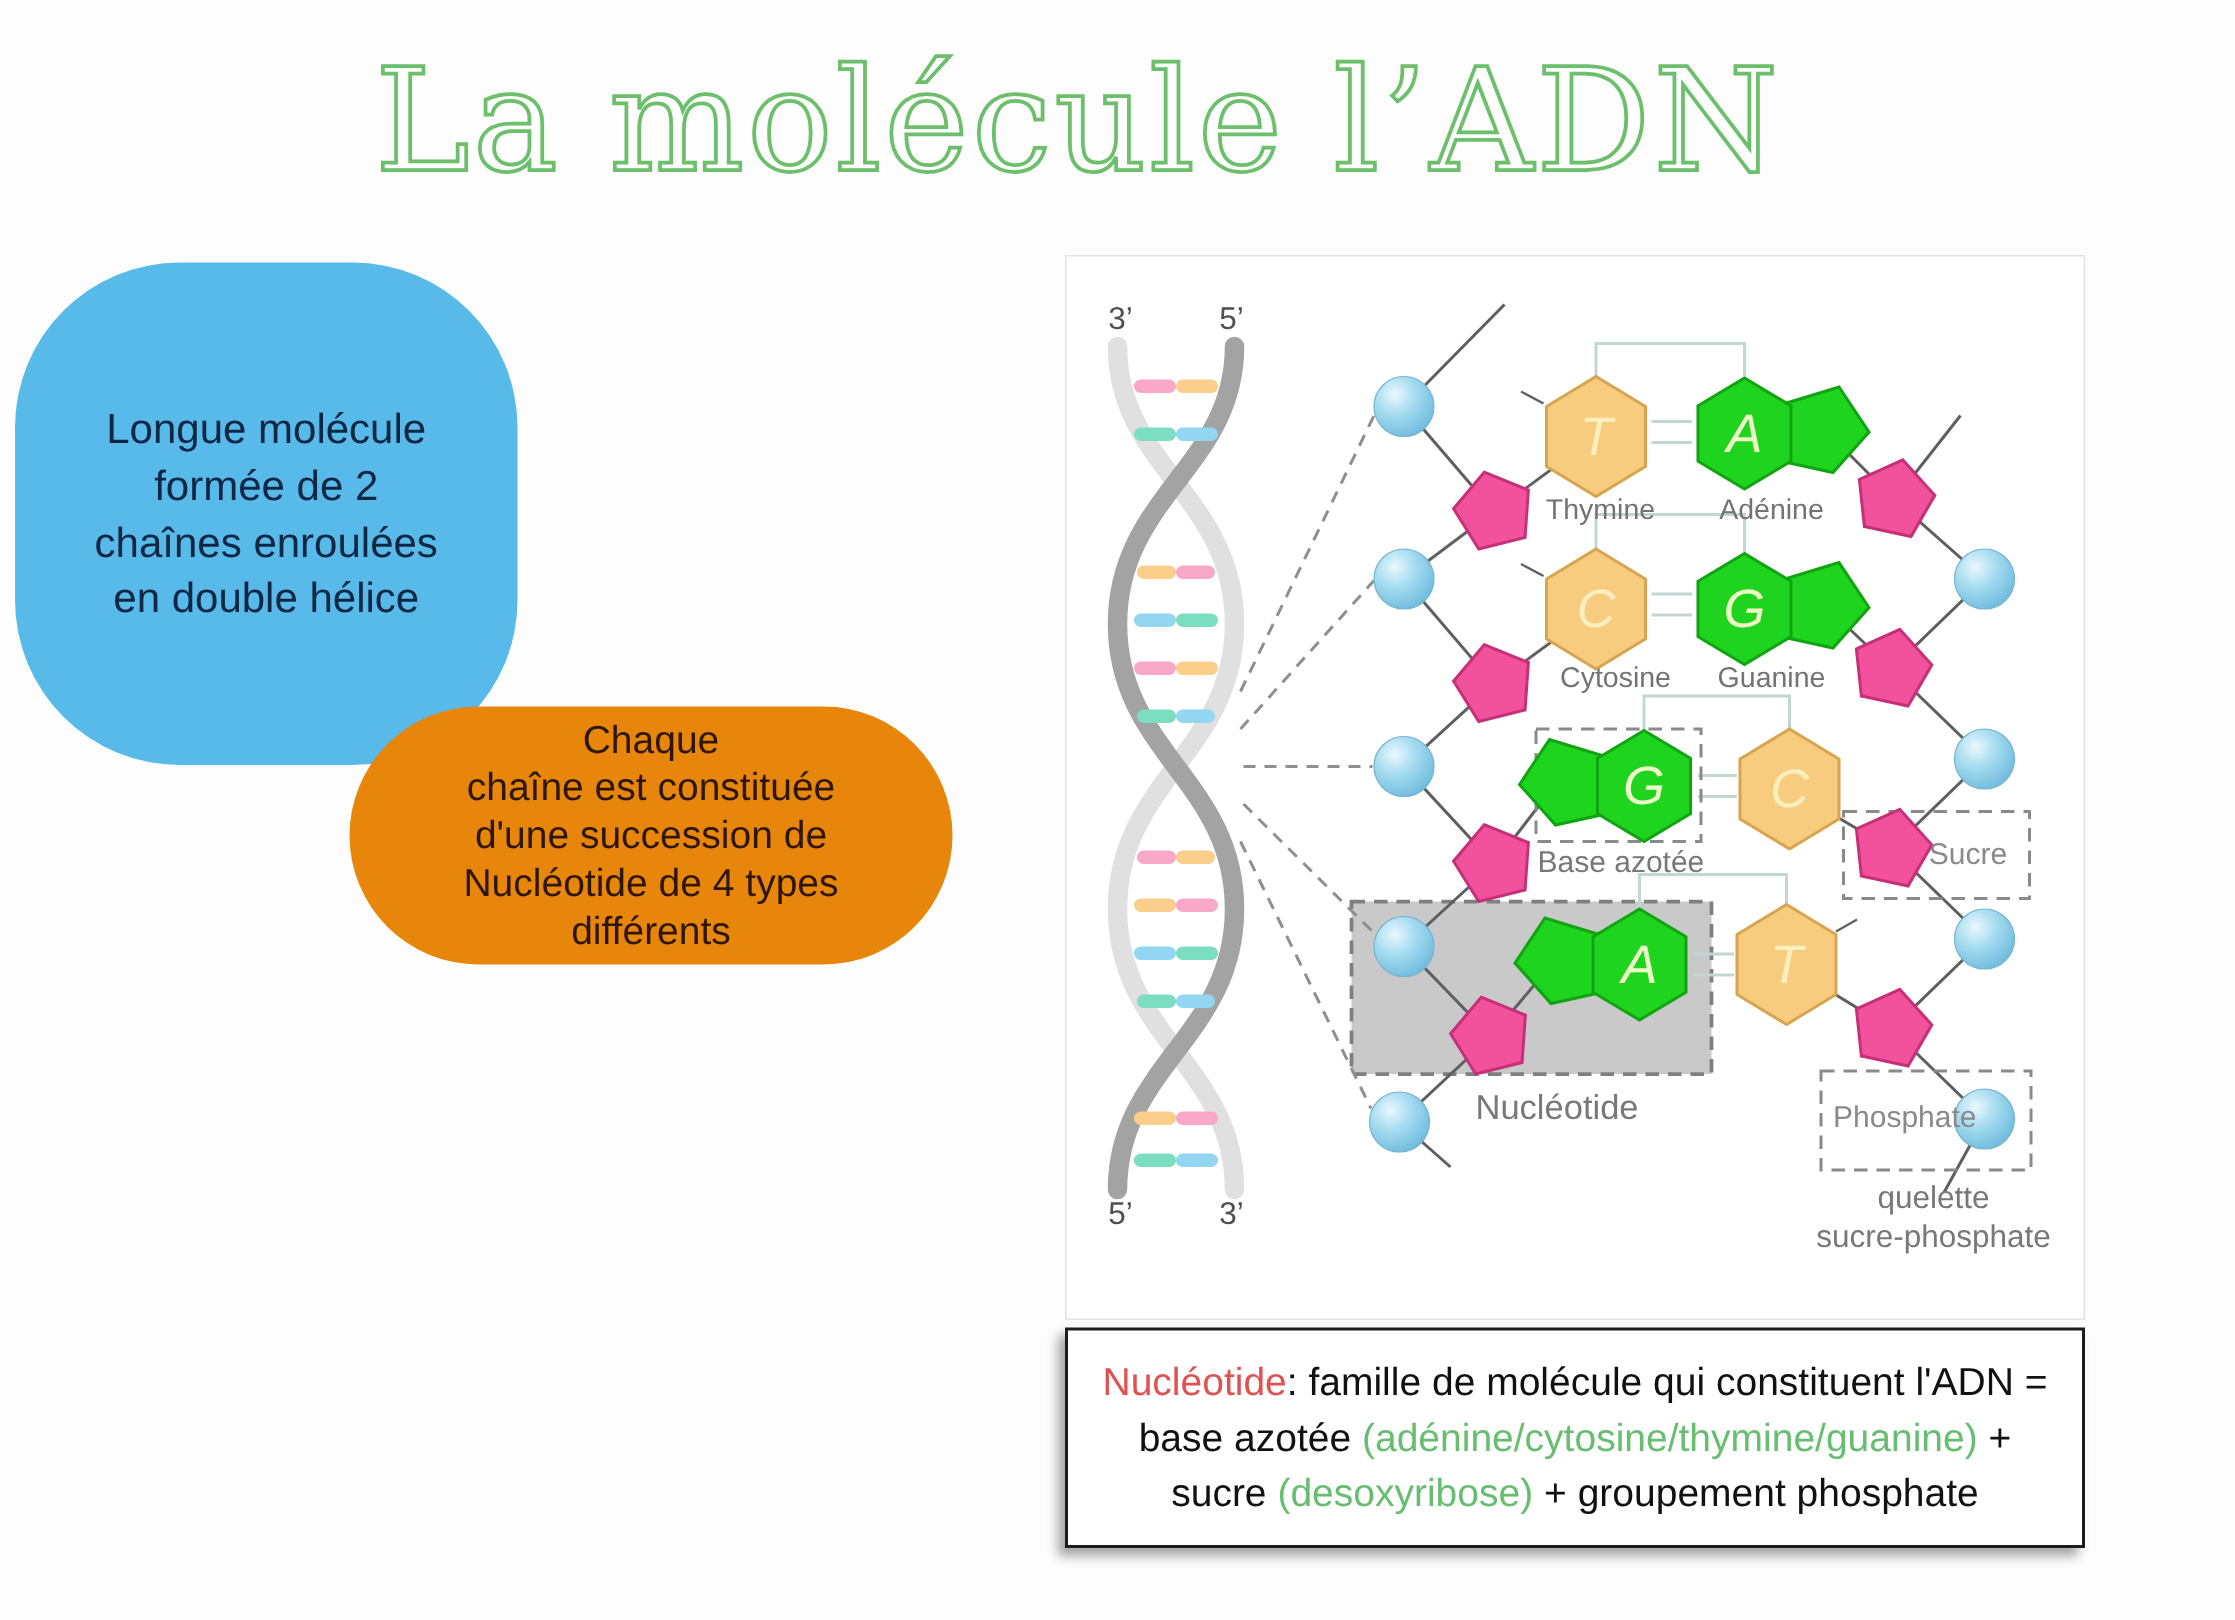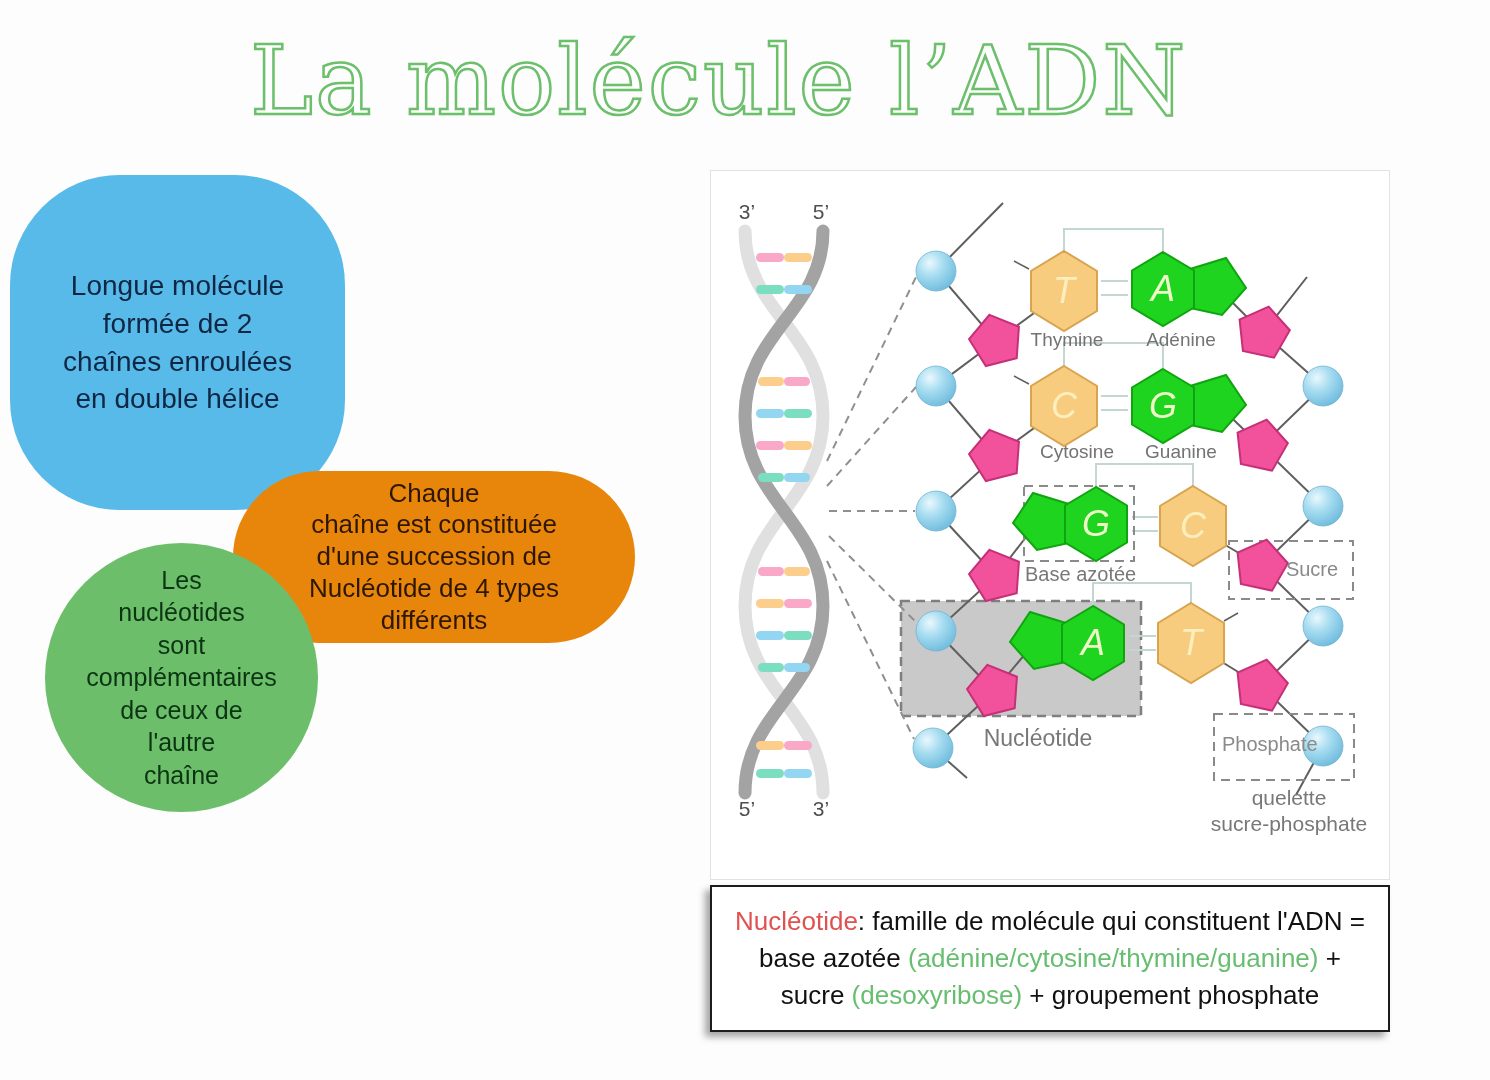--- a/index.html
+++ b/index.html
@@ -63,29 +63,20 @@
   </div>
 
   <div class="bubble bubble-orange">
     <div class="txt">Chaque
 chaîne est constituée
 d'une succession de
 Nucléotide de 4 types
 différents</div>
   </div>
 
-  <div class="bubble bubble-green">
-    <div class="txt">Les
-nucléotides
-sont
-complémentaires
-de ceux de
-l'autre
-chaîne</div>
-  </div>
 
   <div class="panel">
     <svg width="678" height="708" viewBox="0 0 678 708">
       <defs>
         <radialGradient id="sphGrad" cx="35%" cy="30%" r="75%">
           <stop offset="0%" stop-color="#eaf8fd"></stop>
           <stop offset="45%" stop-color="#a6dcf0"></stop>
           <stop offset="100%" stop-color="#6fbbdd"></stop>
         </radialGradient>
       </defs>

